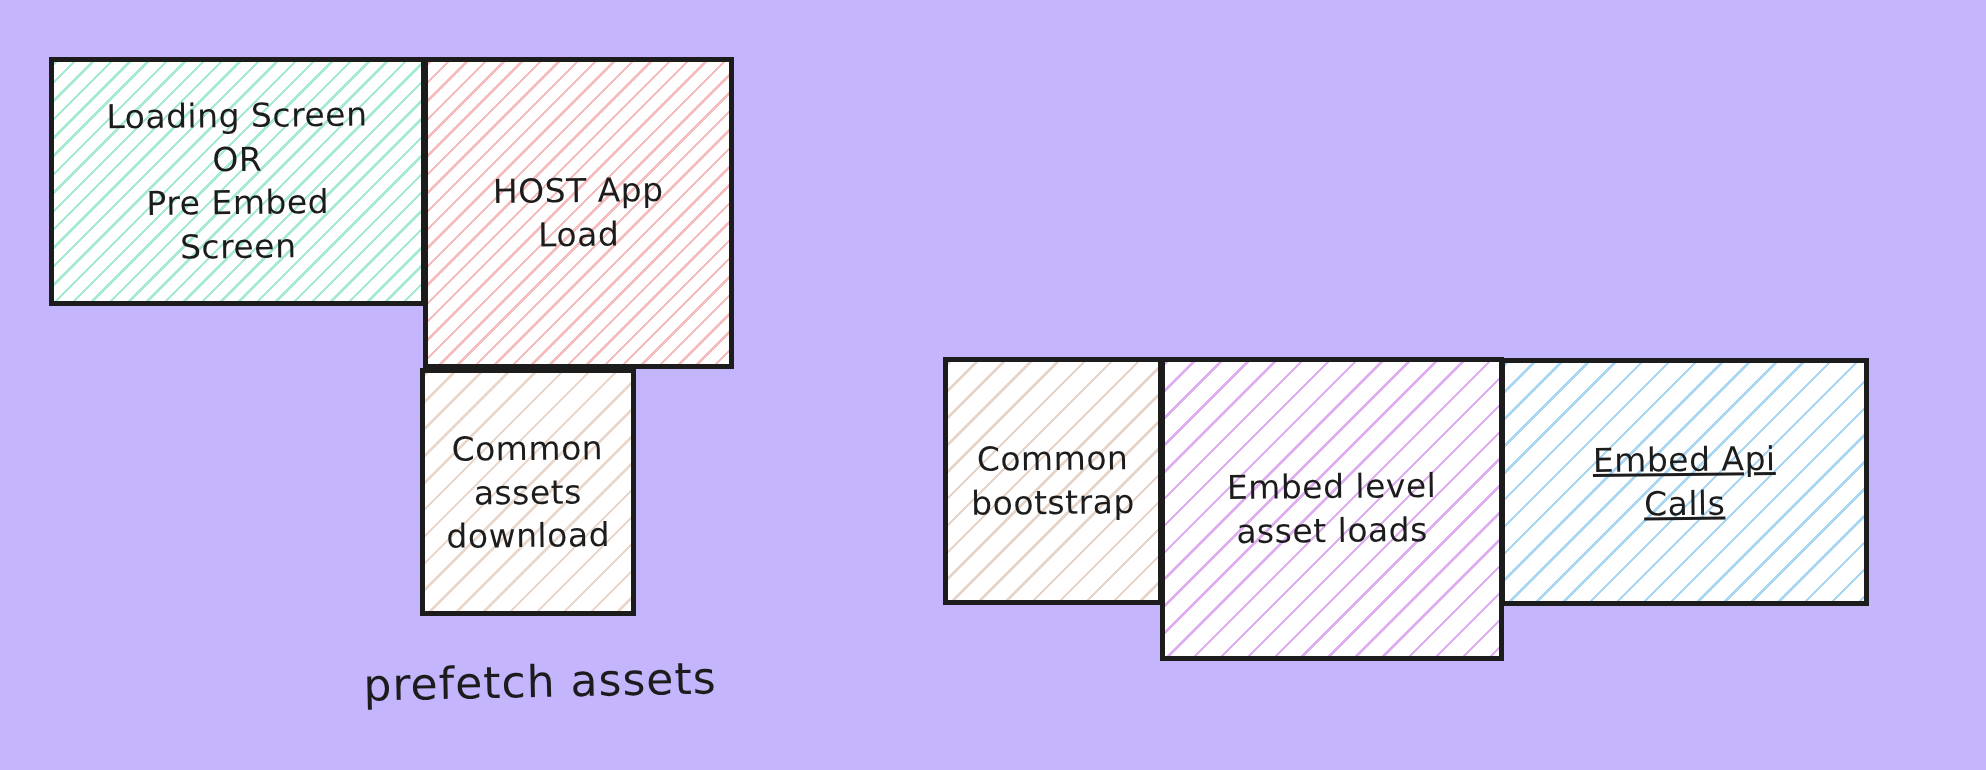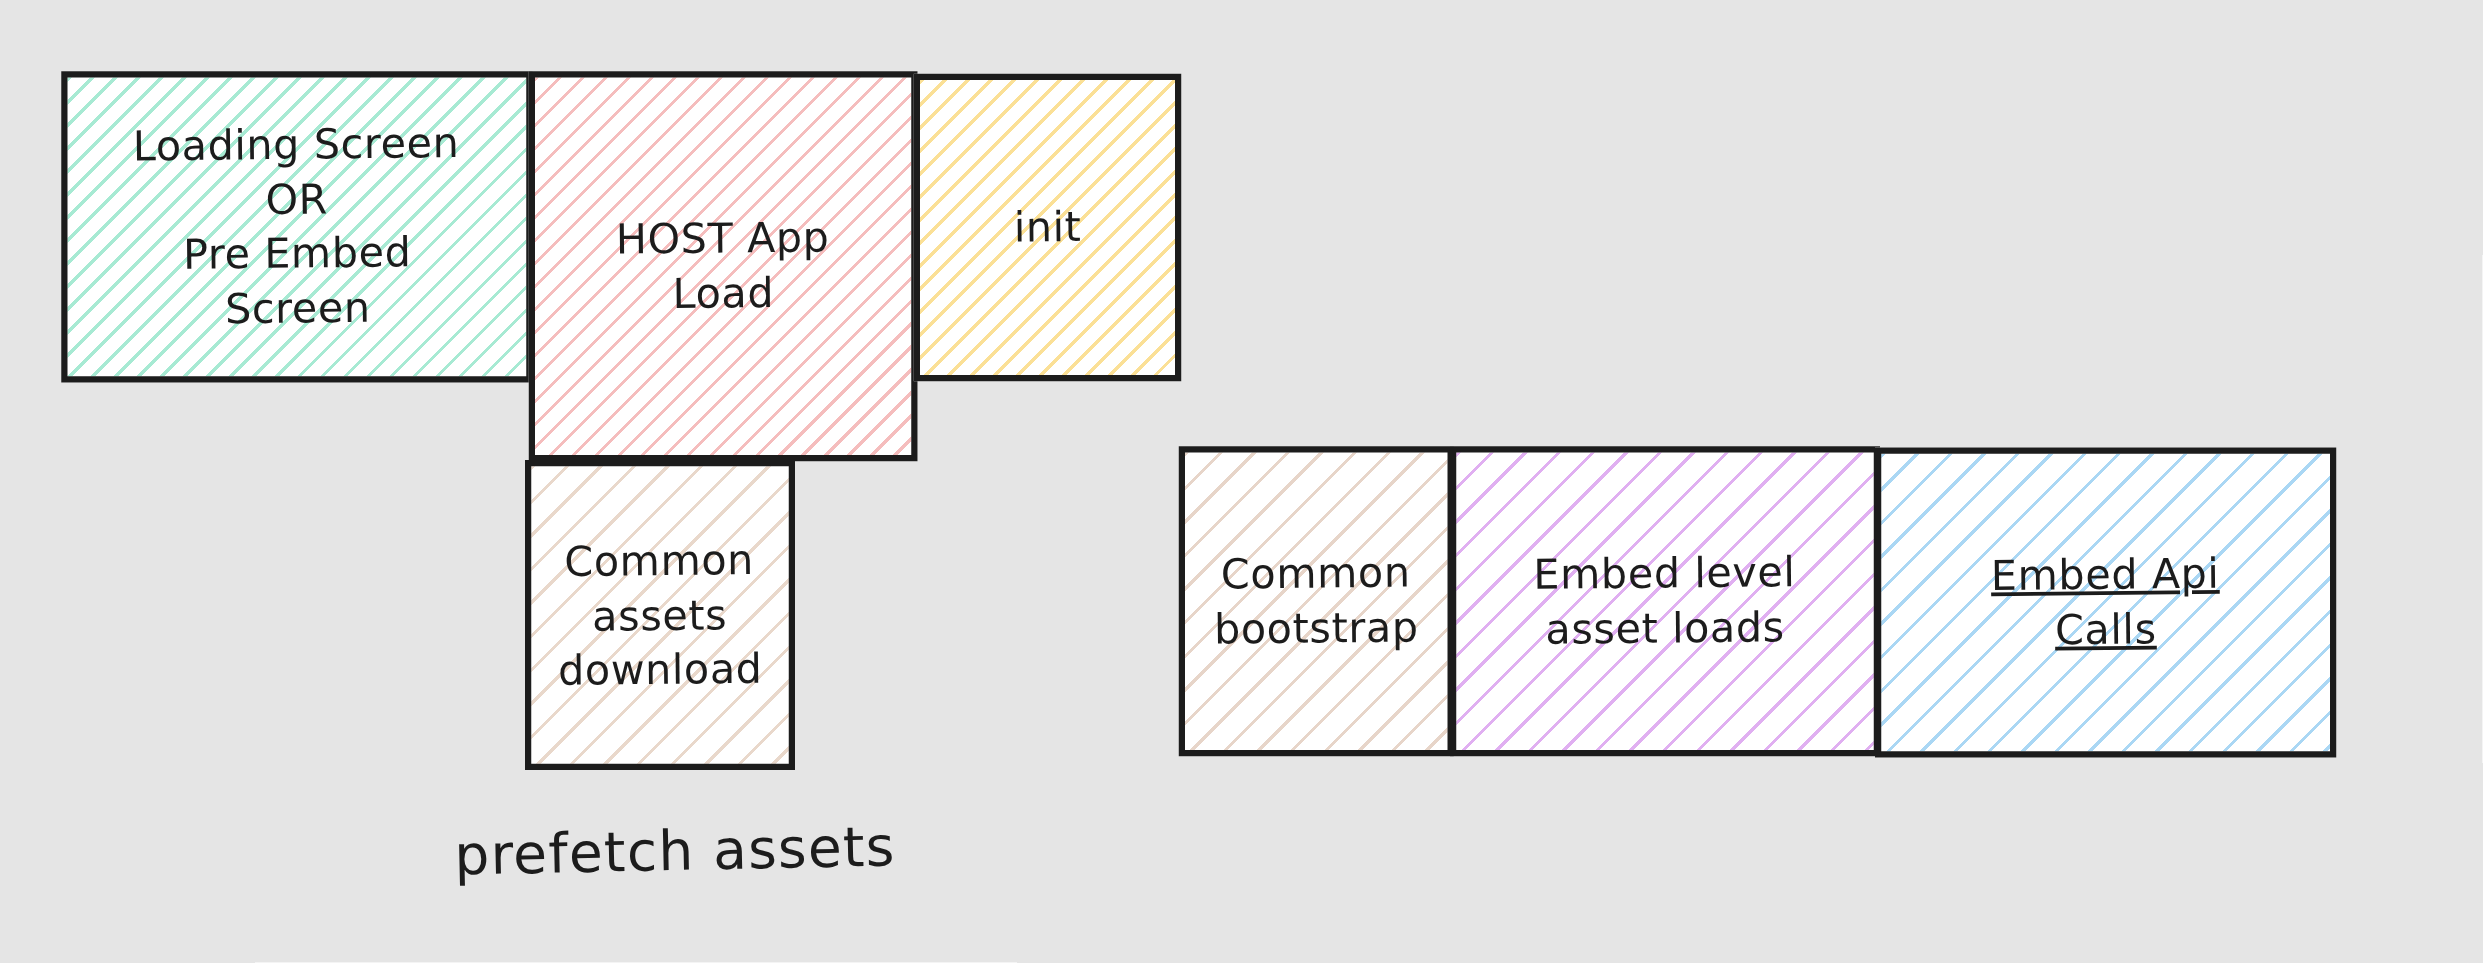--- a/index.html
+++ b/index.html
@@ -1,20 +1,20 @@
 <!DOCTYPE html>
 <html><head>
 <meta charset="utf-8">
 <style>
   html, body { margin: 0; padding: 0; background: #ffffff; }
   .canvas {
     position: relative;
     width: 1986px;
     height: 770px;
-    background: #e5e5e5;
+    background: #c4b5fd;
     font-family: "DejaVu Sans", "Liberation Sans", sans-serif;
     color: #1c1c1c;
     overflow: hidden;
   }
   .box {
     position: absolute;
     box-sizing: border-box;
     border: 5px solid #1c1c1c;
     display: flex;
     align-items: center;
@@ -31,21 +31,21 @@
     padding: 0 6px;
   }
   
   .b-loading  { left:  49px; top:  57px; width: 377px; height: 249px; }
   .b-host     { left: 423px; top:  57px; width: 311px; height: 312px; }
   .b-init     { left: 731px; top:  59px; width: 214px; height: 246px; }
   
   .b-assets   { left: 420px; top: 368px; width: 216px; height: 248px; }
   
   .b-bootstrap{ left: 943px; top: 357px; width: 220px; height: 248px; }
-  .b-embedlvl { left:1160px; top: 357px; width: 344px; height: 248px; }
+  .b-embedlvl { left:1160px; top: 357px; width: 344px; height: 304px; }
   .b-embedapi { left:1500px; top: 358px; width: 369px; height: 248px; text-decoration: underline; }
 
   
   .hatch-dense { --hatch-line: 2.5px; --hatch-gap: 13px; }
   .hatch-wide  { --hatch-line: 2.5px; --hatch-gap: 19px; }
 
   .caption {
     position: absolute;
     left: 340px;
     top: 656px;
@@ -66,23 +66,20 @@
 OR
 Pre Embed
 Screen</span>
   </div>
 
   <div class="box hatch-dense b-host" style="background-image: repeating-linear-gradient(135deg, rgb(245, 189, 189) 0px, rgb(245, 189, 189) 2.5px, transparent 2.5px, transparent 13px);">
     <span class="box-label">HOST App
 Load</span>
   </div>
 
-  <div class="box hatch-dense b-init" style="background-image: repeating-linear-gradient(135deg, rgb(251, 224, 150) 0px, rgb(251, 224, 150) 2.5px, transparent 2.5px, transparent 13px);">
-    <span class="box-label">init</span>
-  </div>
 
   <div class="box hatch-wide b-assets" style="background-image: repeating-linear-gradient(135deg, rgb(233, 216, 203) 0px, rgb(233, 216, 203) 2.5px, transparent 2.5px, transparent 19px);">
     <span class="box-label">Common
 assets
 download</span>
   </div>
 
   <div class="box hatch-wide b-bootstrap" style="background-image: repeating-linear-gradient(135deg, rgb(231, 213, 201) 0px, rgb(231, 213, 201) 2.5px, transparent 2.5px, transparent 19px);">
     <span class="box-label">Common
 bootstrap</span>

